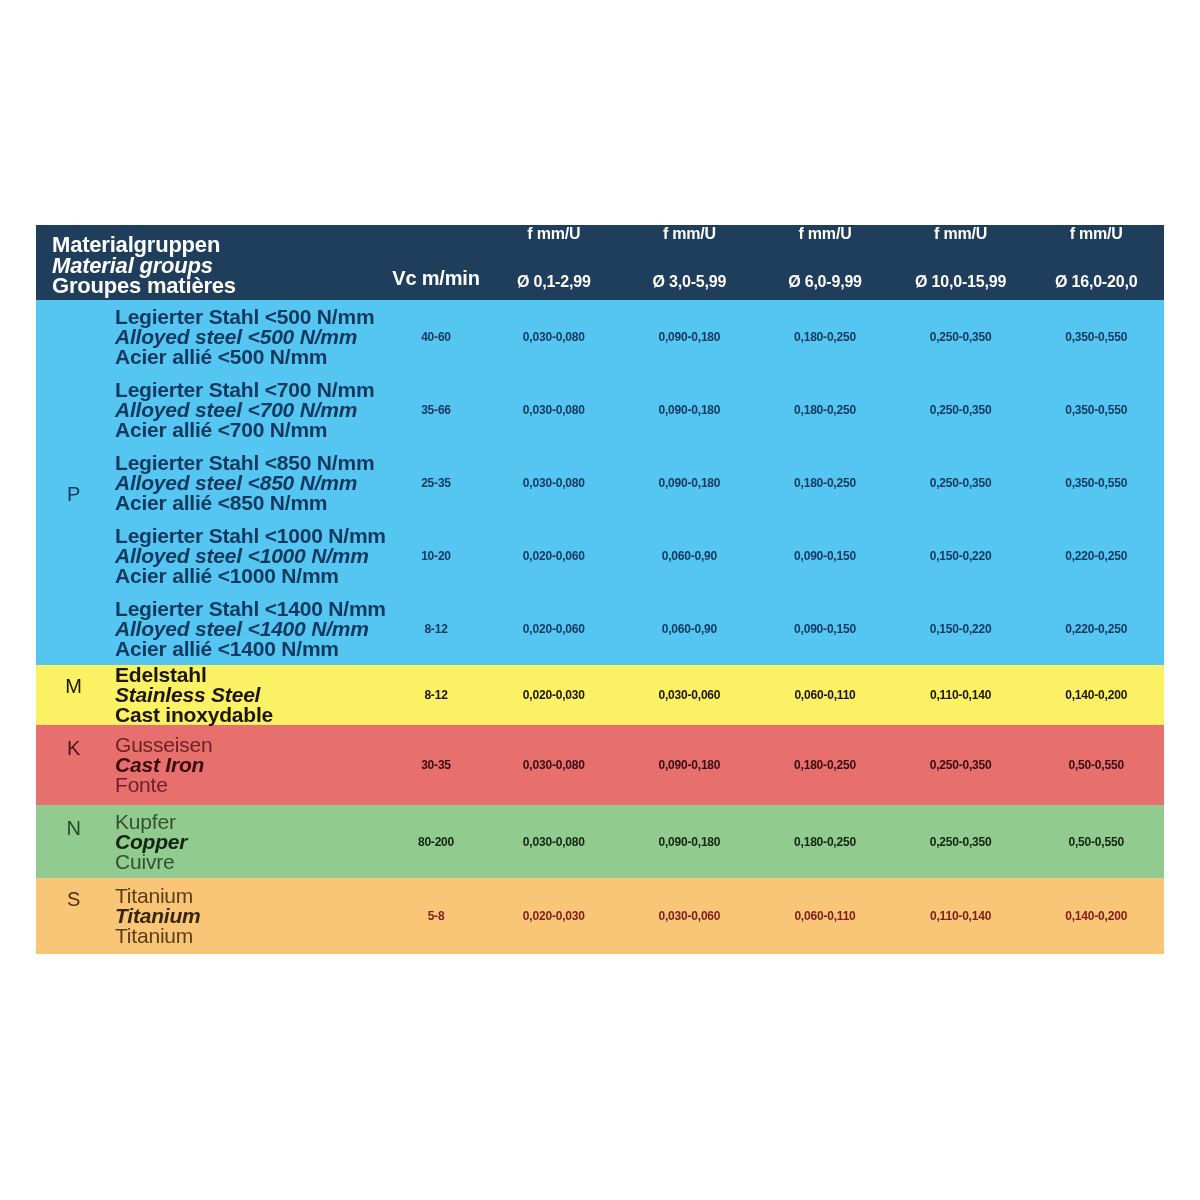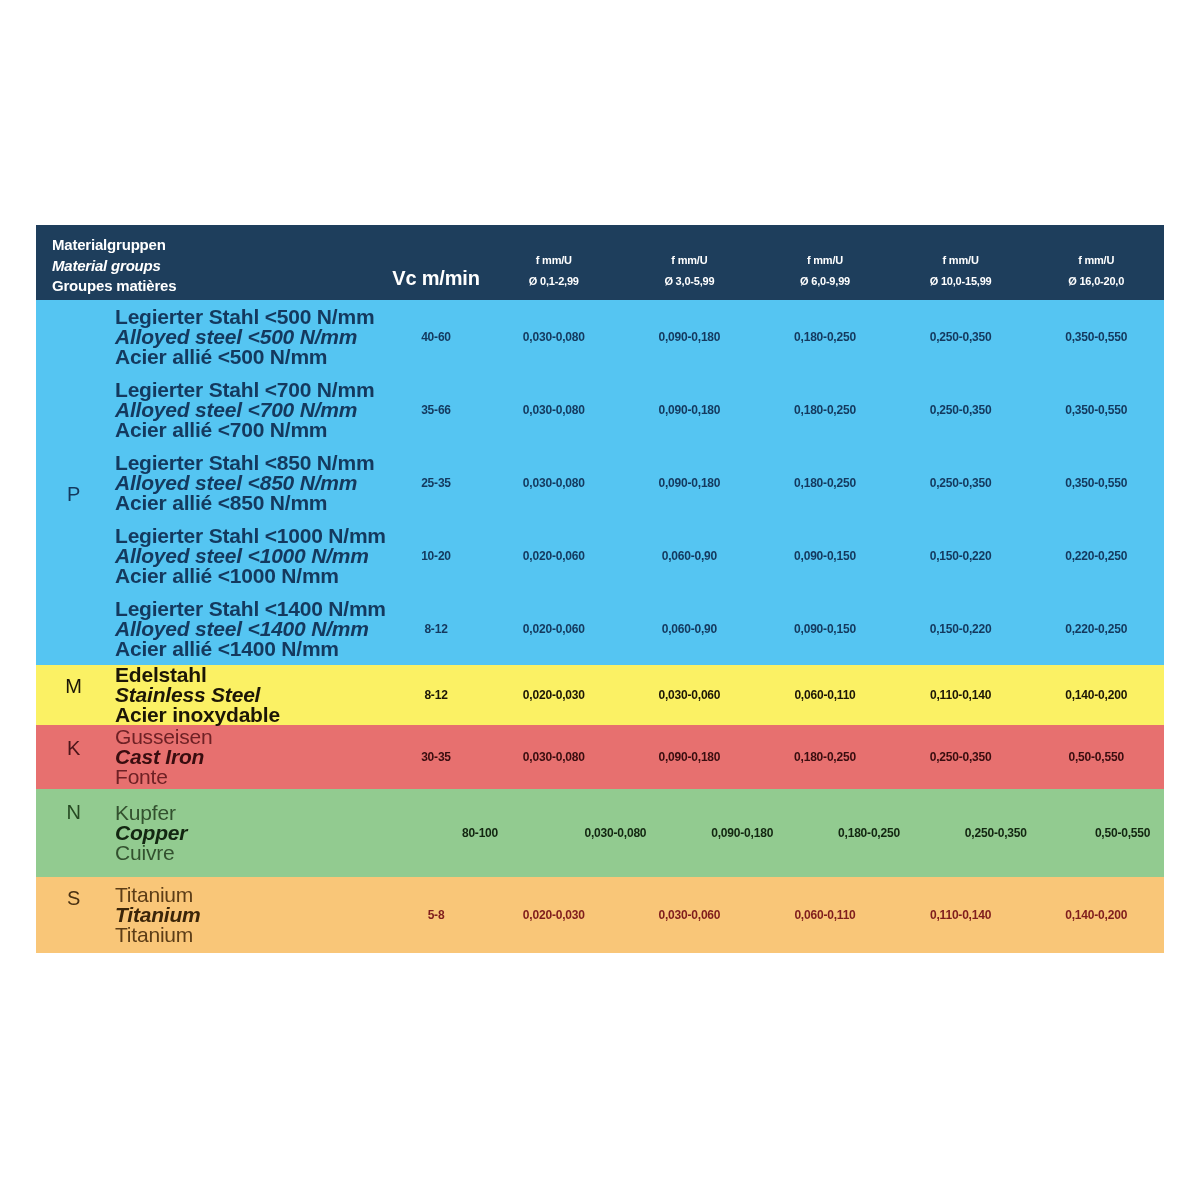--- a/index.html
+++ b/index.html
@@ -22,34 +22,34 @@
   .thead {
     display: grid;
     grid-template-columns: 350px 100px repeat(5, 1fr);
     height: 75px;
     background: #1E3E5C;
     color: #ffffff;
   }
   .thead .titles {
     padding: 7px 0 0 16px;
     display: flex; flex-direction: column; justify-content: center;
-    line-height: 20.5px; font-size: 15px;
+    line-height: 20.5px; font-size: 22px;
   }
   .titles .t-de { font-weight: 700; }
   .titles .t-en { font-weight: 700; font-style: italic; }
   .titles .t-fr { font-weight: 700; }
   .thead .vc-head {
     display: flex; align-items: flex-end; justify-content: center;
     padding-bottom: 10px; font-weight: 700; font-size: 20px;
   }
   .thead .f-head {
     display: flex; flex-direction: column; justify-content: space-between;
     align-items: center; text-align: center;
-    padding: 27px 0 10px 0;
-    font-weight: 700; font-size: 11px; line-height: 17px;
+    padding: 0 0 10px 0;
+    font-weight: 700; font-size: 16px; line-height: 17px;
   }
 
   
   .group { display: flex; }
   .letter-cell {
     width: 75px; flex: 0 0 75px;
     display: flex; justify-content: center;
     font-size: 20px; line-height: 22px; font-weight: 400;
   }
   .group .rows { flex: 1; }
@@ -69,29 +69,29 @@
   .g-p .letter-cell { align-items: center; padding-top: 22px; }
   .g-p .mrow { height: 73px; }
 
   
   .g-m { background: #FBF164; color: #1C1606; }
   .g-m .mrow { height: 60px; }
   .g-m .letter-cell { align-items: flex-start; padding-top: 10px; }
 
   
   .g-k { background: #E7706F; color: #6E2125; }
-  .g-k .mrow { height: 64px; }
+  .g-k .mrow { height: 80px; }
   .g-k .letter-cell { align-items: flex-start; padding-top: 12px; color: #4C1519; }
   .g-k .mat .de, .g-k .mat .fr { font-weight: 400; }
   .g-k .mat .en { color: #390D0F; }
   .g-k .vc, .g-k .feed { color: #390D0F; }
 
   
   .g-n { background: #92CB90; color: #33512F; }
-  .g-n .mrow { height: 88px; gap: 44px; }
+  .g-n .mrow { height: 73px; }
   .g-n .letter-cell { align-items: flex-start; padding-top: 12px; color: #264A22; }
   .g-n .mat .de, .g-n .mat .fr { font-weight: 400; }
   .g-n .mat .en { color: #132611; }
   .g-n .vc, .g-n .feed { color: #132611; }
 
   
   .g-s { background: #F9C678; color: #5C3D17; }
   .g-s .mrow { height: 76px; }
   .g-s .letter-cell { align-items: flex-start; padding-top: 10px; color: #4A3112; }
   .g-s .mat .de, .g-s .mat .fr { font-weight: 400; }
@@ -204,21 +204,21 @@
       </div>
     </section>
 
     <section class="group g-m">
       <div class="letter-cell">M</div>
       <div class="rows">
         <div class="mrow">
           <div class="mat">
             <div class="de">Edelstahl</div>
             <div class="en">Stainless Steel</div>
-            <div class="fr">Acier inoxydable</div>
+            <div class="fr">Cast inoxydable</div>
           </div>
           <div class="vc">8-12</div>
           <div class="feed">0,020-0,030</div>
           <div class="feed">0,030-0,060</div>
           <div class="feed">0,060-0,110</div>
           <div class="feed">0,110-0,140</div>
           <div class="feed">0,140-0,200</div>
         </div>
       </div>
     </section>
@@ -244,21 +244,21 @@
 
     <section class="group g-n">
       <div class="letter-cell">N</div>
       <div class="rows">
         <div class="mrow">
           <div class="mat">
             <div class="de">Kupfer</div>
             <div class="en">Copper</div>
             <div class="fr">Cuivre</div>
           </div>
-          <div class="vc">80-100</div>
+          <div class="vc">80-200</div>
           <div class="feed">0,030-0,080</div>
           <div class="feed">0,090-0,180</div>
           <div class="feed">0,180-0,250</div>
           <div class="feed">0,250-0,350</div>
           <div class="feed">0,50-0,550</div>
         </div>
       </div>
     </section>
 
     <section class="group g-s">

